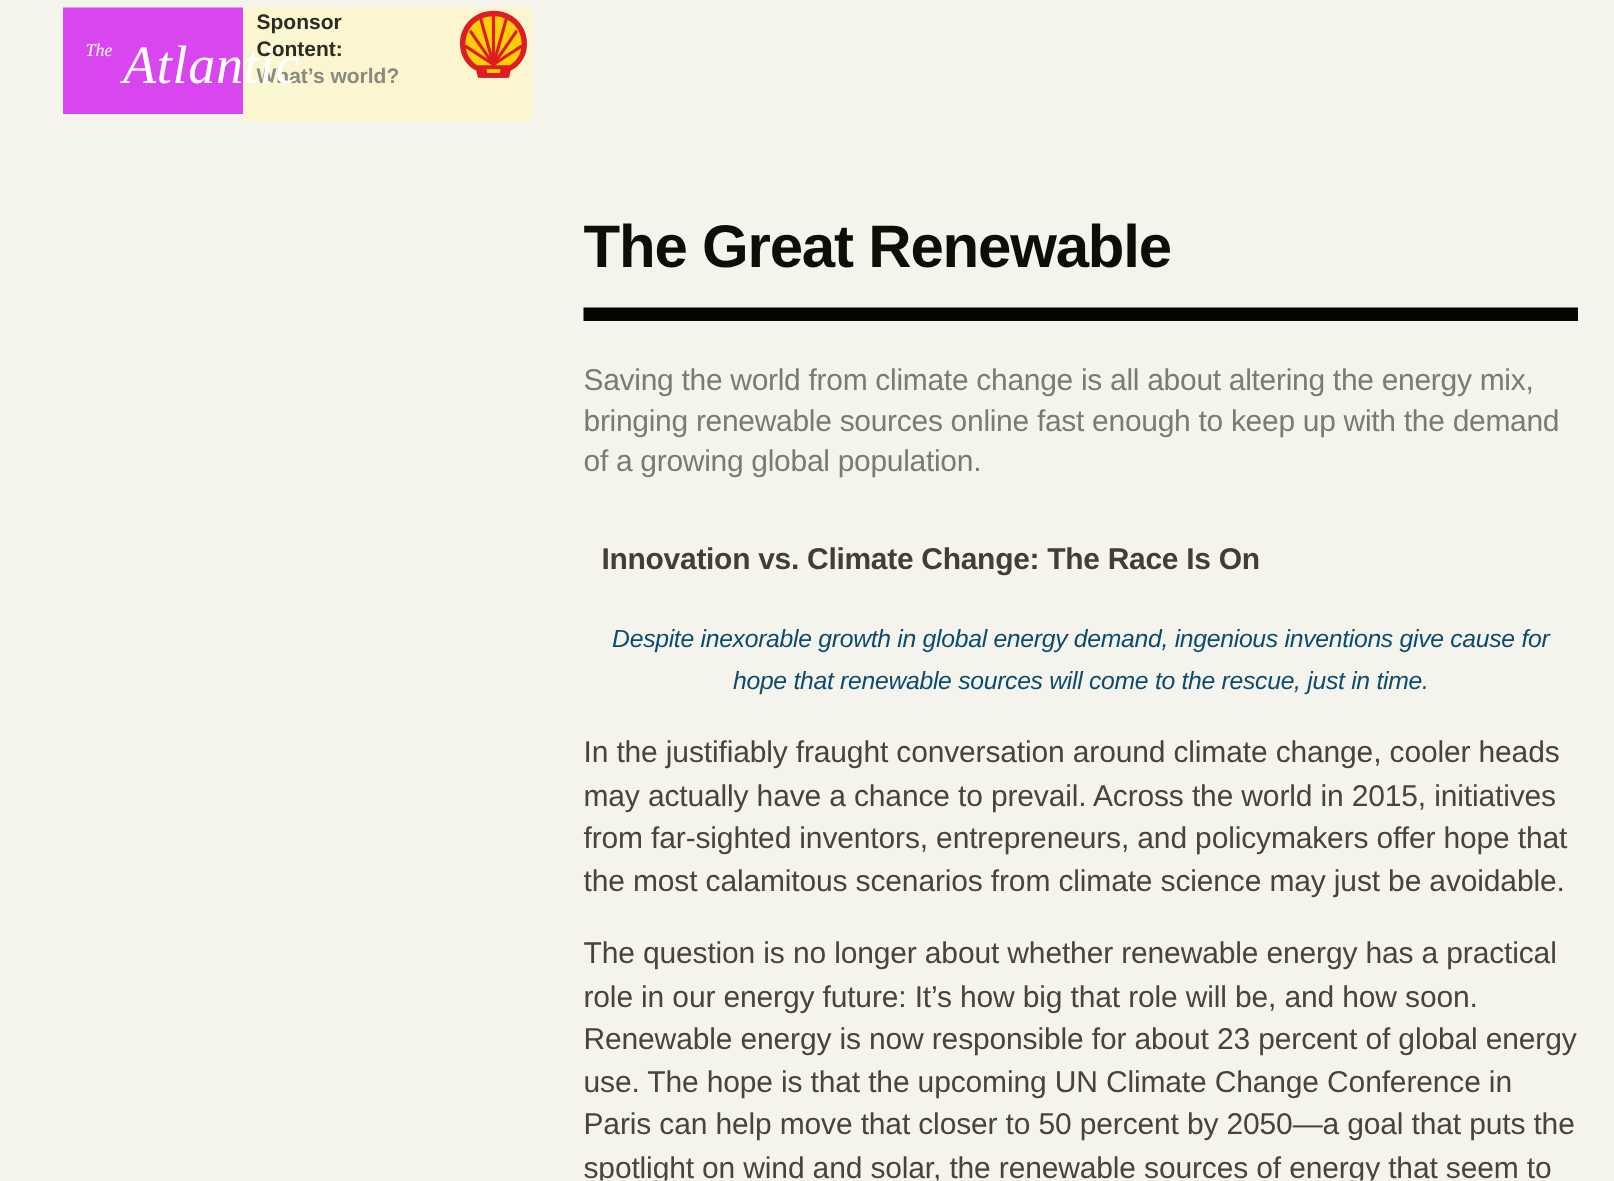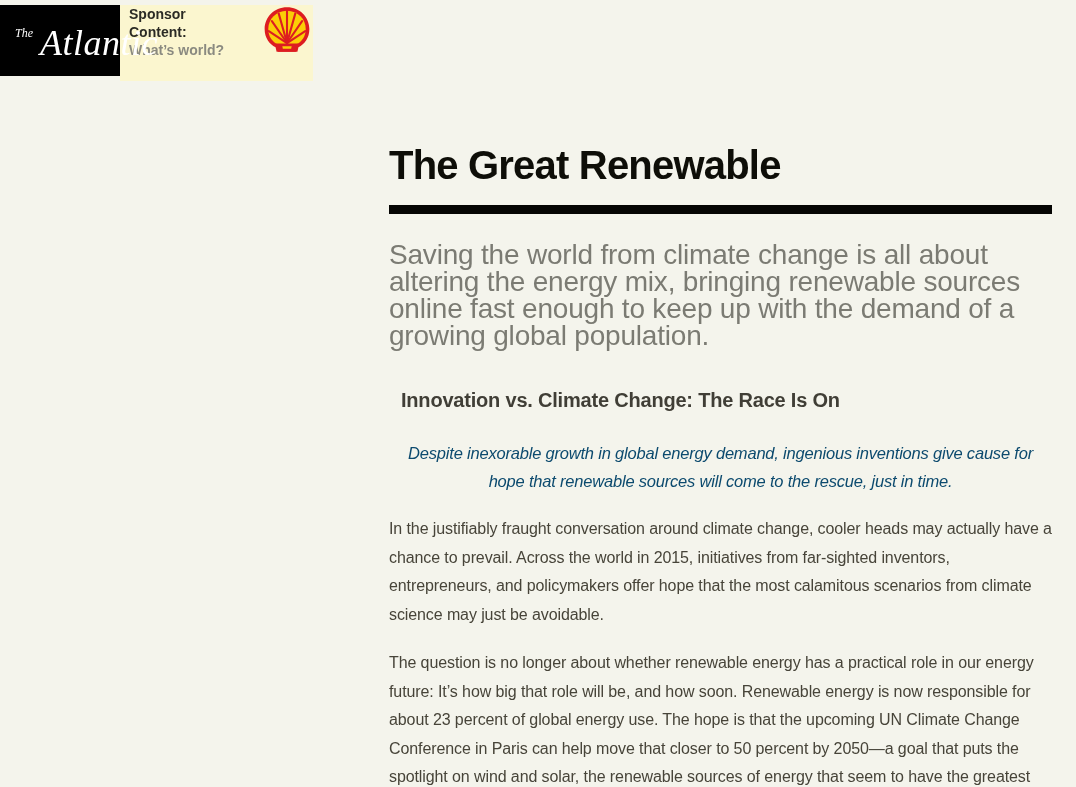--- a/index.html
+++ b/index.html
@@ -17,27 +17,28 @@
 
   
   .header {
     padding-top: 5px;
     display: flex;
     align-items: flex-start;
   }
   .atlantic-box {
     width: 120px;
     height: 71px;
-    background: #000000;
+    background: #d946ef;
     position: relative;
     color: #ffffff;
     font-family: "Liberation Serif", serif;
     font-style: italic;
     cursor: pointer;
     flex: 0 0 auto;
+    margin-left: 42px;
   }
   .atlantic-the {
     position: absolute;
     left: 15px;
     top: 21px;
     font-size: 12px;
   }
   .atlantic-name {
     position: absolute;
     left: 40px;
@@ -94,21 +95,21 @@
   }
   .title-rule {
     margin-top: 17px;
     height: 9px;
     background: #050503;
     border: none;
     width: 100%;
   }
   .article-dek {
     margin: 27px 0 0 0;
-    font-size: 28px;
+    font-size: 20px;
     line-height: 27px;
     color: #7b7b73;
     letter-spacing: -0.2px;
   }
   .section-heading {
     margin: 40px 0 0 12px;
     font-size: 20px;
     font-weight: bold;
     color: #403e36;
     letter-spacing: -0.2px;
@@ -117,21 +118,21 @@
     margin: 27px 0 0 0;
     font-style: italic;
     font-size: 16.5px;
     line-height: 28px;
     color: #0c4a6e;
     letter-spacing: -0.2px;
     text-align: center;
   }
   .body-paragraph {
     margin: 20px 0 0 0;
-    font-size: 16px;
+    font-size: 20px;
     line-height: 28.5px;
     color: #474439;
     letter-spacing: -0.1px;
   }
 </style>
 </head>
 <body>
 
 <header class="header">
   <a class="atlantic-box">

